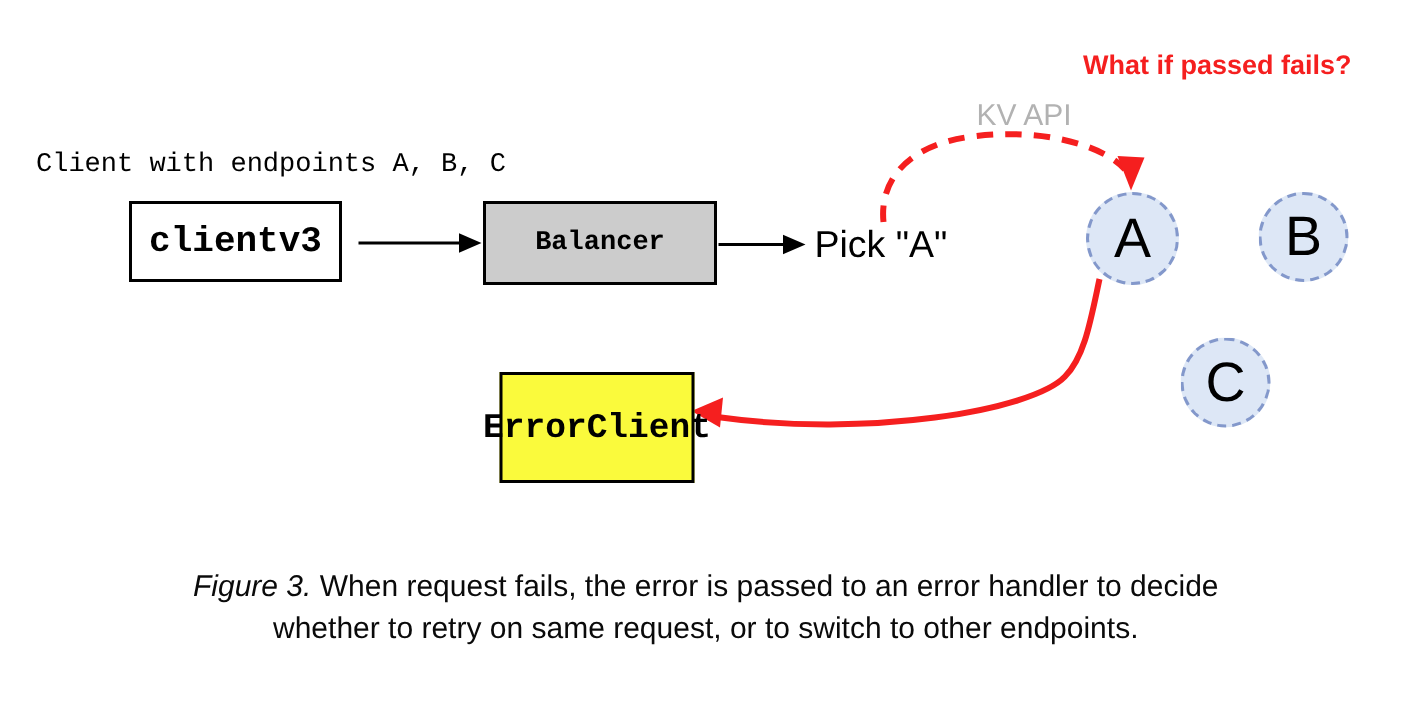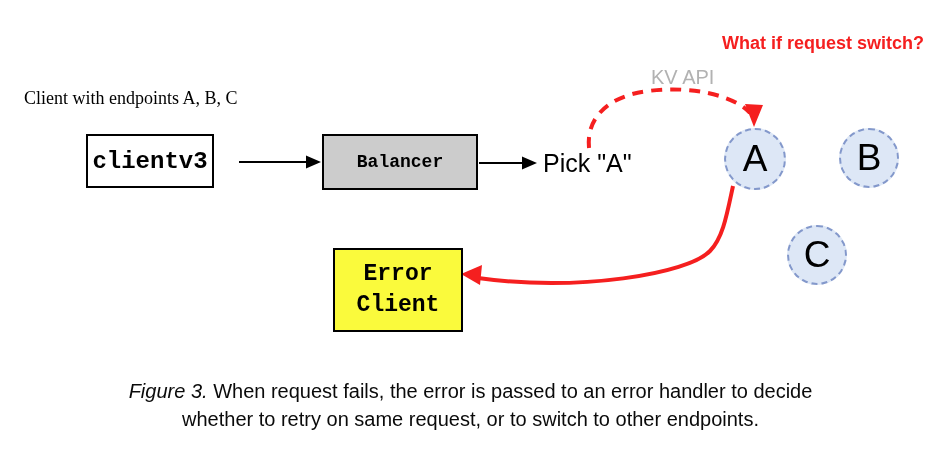--- a/index.html
+++ b/index.html
@@ -38,61 +38,60 @@
     left: 651px;
     top: 66px;
     font-size: 20px;
     color: #b2b2b2;
     white-space: nowrap;
     text-align: center;
   }
   .client-note {
     position: absolute;
     left: 24px;
-    top: 88px;
+    top: 100px;
     font-size: 18px;
-    font-family: Liberation Serif, serif;
+    font-family: Liberation Mono, monospace;
     white-space: nowrap;
   }
   .node-box {
     position: absolute;
     box-sizing: border-box;
     border: 2px solid #000000;
     display: flex;
     align-items: center;
     justify-content: center;
     font-family: "Liberation Mono", monospace;
     font-weight: bold;
     text-align: center;
   }
   .clientv3 {
     left: 86px;
     top: 134px;
-    width: 128px;
+    width: 142px;
     height: 54px;
     background: #ffffff;
     font-size: 24px;
   }
   .balancer {
     left: 322px;
     top: 134px;
     width: 156px;
     height: 56px;
     background: #cccccc;
     font-size: 18px;
   }
   .error-handler {
     left: 333px;
     top: 248px;
     width: 130px;
-    height: 84px;
+    height: 74px;
     background: #fafa3c;
     font-size: 23px;
     line-height: 31px;
-    flex-direction: column;
   }
   .pick-label {
     position: absolute;
     left: 543px;
     top: 149px;
     font-size: 25px;
     white-space: nowrap;
   }
   .endpoint {
     position: absolute;
@@ -144,21 +143,21 @@
       <path d="M 589 148 C 586 118, 608 96, 648 91 C 695 85, 736 97, 750 113" fill="none" stroke="#f51f1f" stroke-width="4" stroke-dasharray="11 8"></path>
       <polygon points="745,104 763,105 754,127" fill="#f51f1f"></polygon>
     </g>
 
     <g>
       <path d="M 733 186 C 727 214, 723 238, 710 251 C 688 274, 578 292, 478 278" fill="none" stroke="#f51f1f" stroke-width="4"></path>
       <polygon points="461,274 482,265 480,285" fill="#f51f1f"></polygon>
     </g>
   </svg>
 
-  <div class="question">What if request switch?</div>
+  <div class="question">What if passed fails?</div>
 
   <div class="kv-api">KV API</div>
 
   <div class="client-note">Client with endpoints A, B, C</div>
 
   <div class="node-box clientv3">
     <span>clientv3</span>
   </div>
 
   <div class="node-box balancer">

